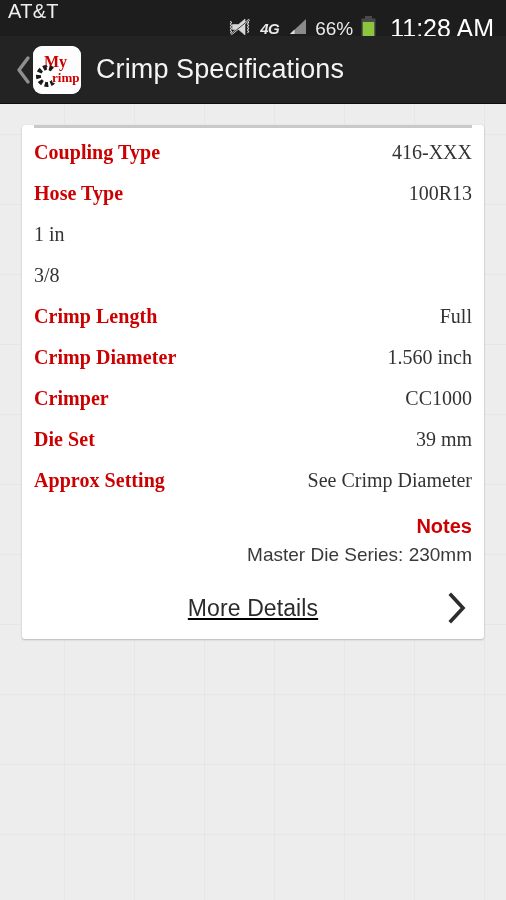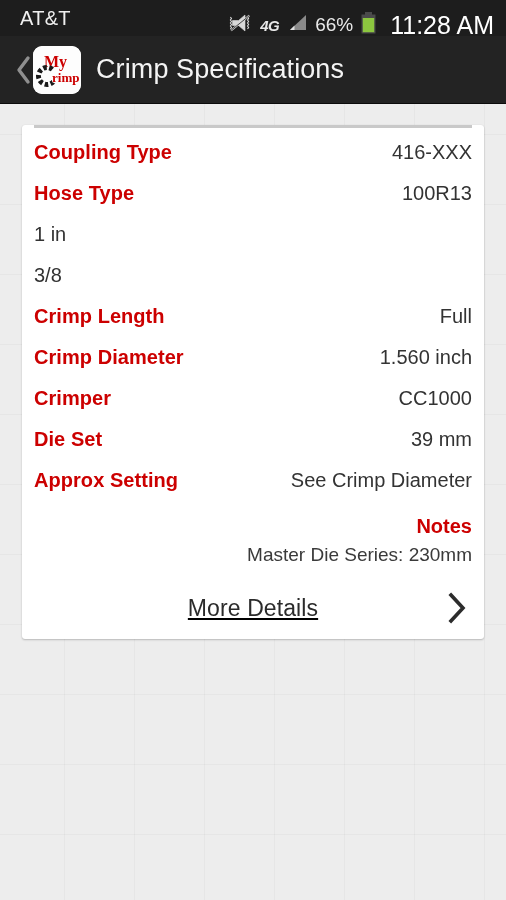--- a/index.html
+++ b/index.html
@@ -20,22 +20,22 @@
       linear-gradient(to bottom, rgba(0,0,0,0.030) 1px, transparent 1px);
     background-size:70px 70px;
     background-position:-6px -6px;
   }
 
   
   .statusbar {
     position:relative;
     height:36px;
     background:#1d1d1d;
-    display:flex; align-items:center;
-    padding:0 12px 0 20px;
+    display:flex; align-items:flex-start;
+    padding:0 12px 0 8px;
     color:#f2f2f2;
   }
   .carrier {
     font-size:20px; letter-spacing:.3px; color:#efefef;
     font-family:"Liberation Sans", sans-serif;
   }
   .status-right {
     margin-left:auto;
     display:flex; align-items:center; gap:7px;margin-top:14px;
   }
@@ -112,20 +112,21 @@
     margin:0 0 0 0;
   }
 
   .spec-list { padding-top:13px; }
 
   .spec-row {
     display:flex;
     align-items:baseline;
     justify-content:space-between;
     height:41px;
+    font-family:Liberation Serif, serif;
   }
   .spec-label {
     font-size:20px;
     font-weight:bold;
     color:#cc0000;
     letter-spacing:.05px;
     white-space:nowrap;
   }
   .spec-value {
     font-size:20px;

